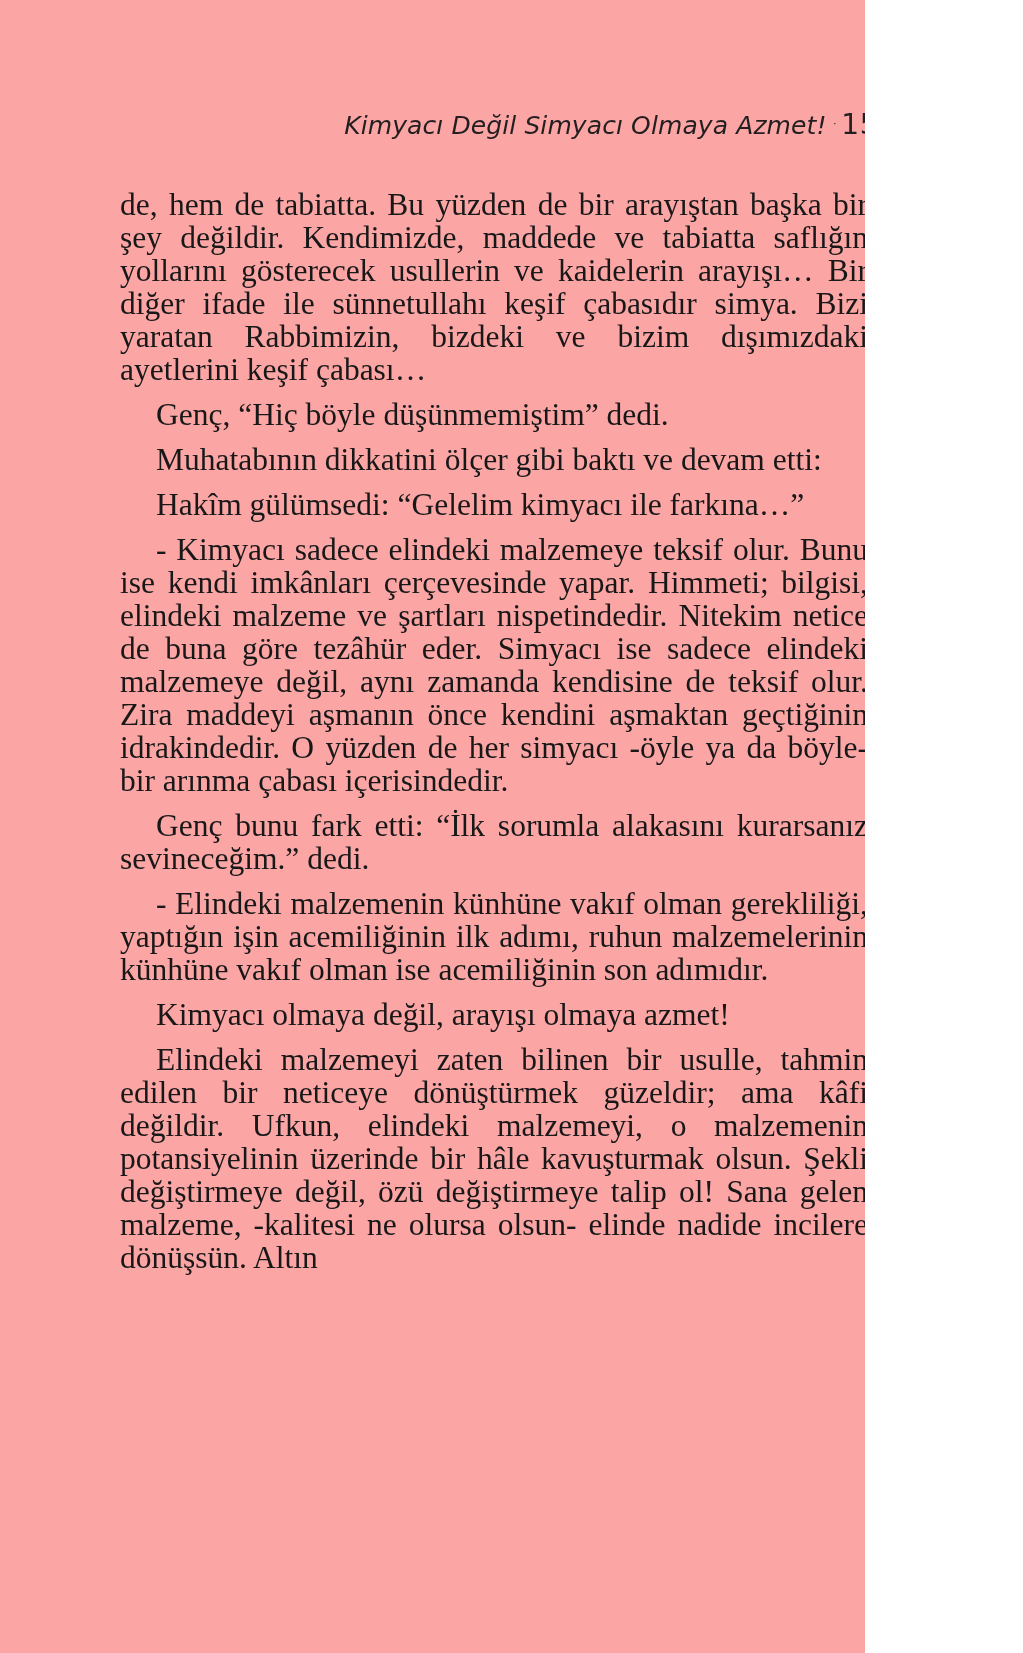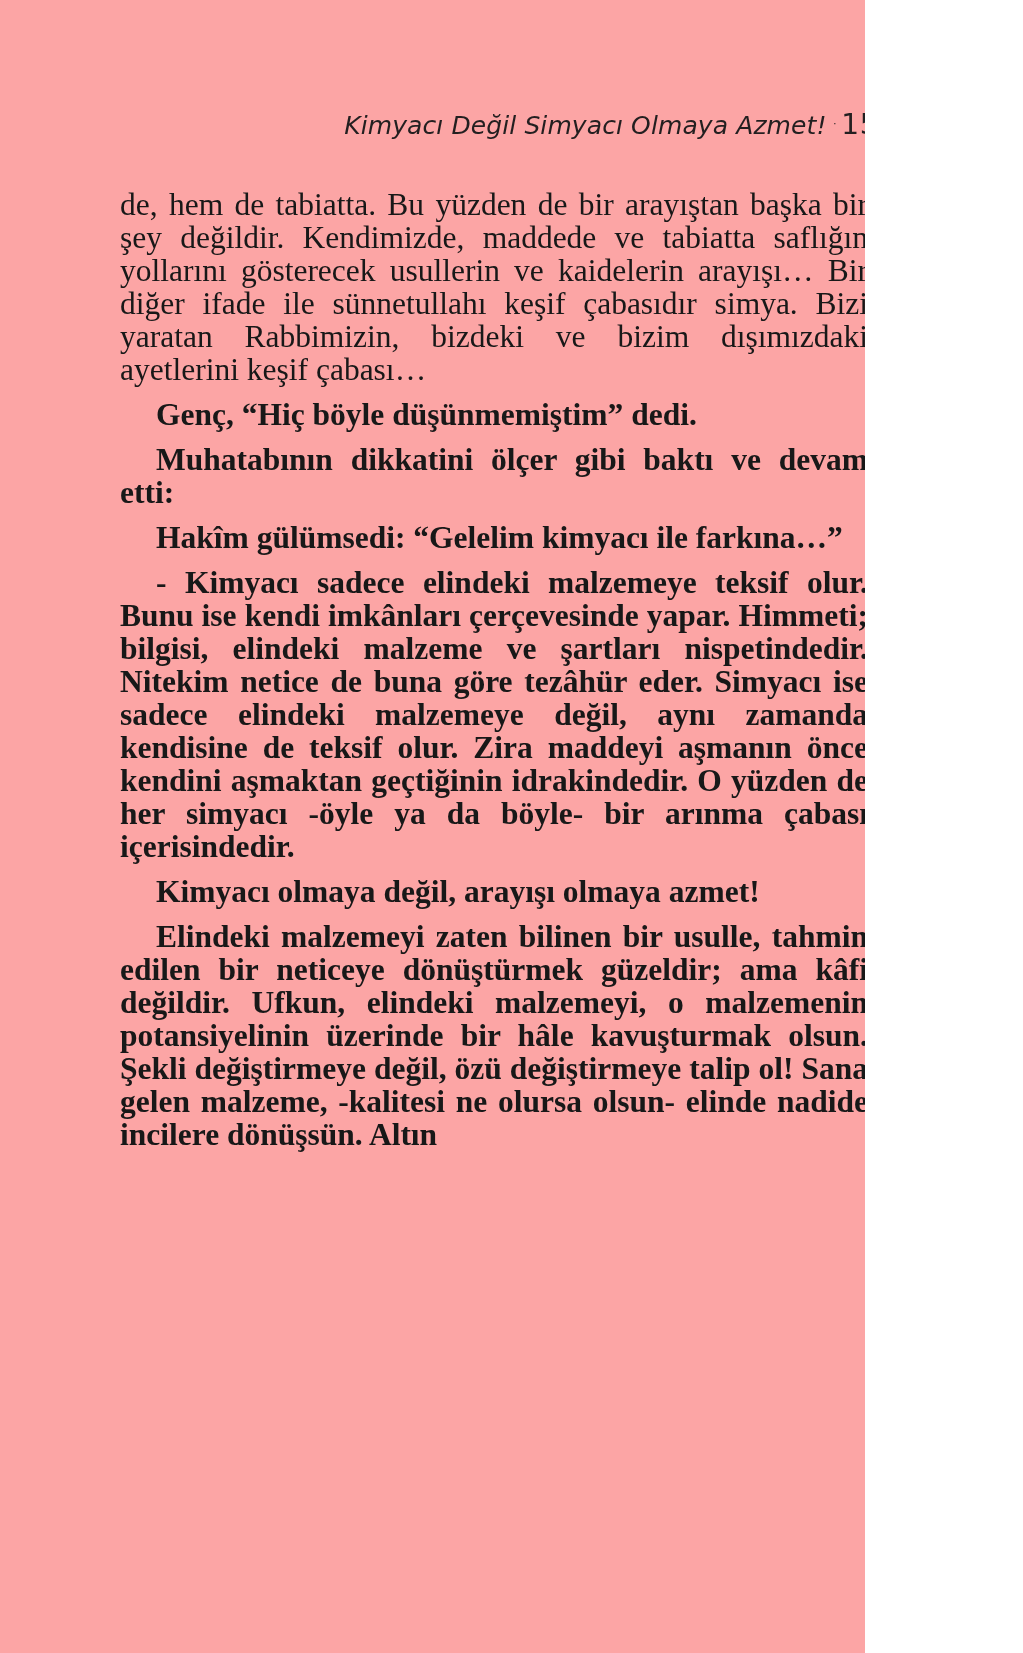--- a/index.html
+++ b/index.html
@@ -55,21 +55,20 @@
     line-height: 33px;
     color: #181818;
     text-align: justify;
     text-justify: inter-word;
     -webkit-hyphens: none;
     hyphens: none;
     word-spacing: 0px;
   }
   p.para.indent {
     text-indent: 36px;
-    font-weight: bold;
   }
   
   p.para::after {
     content: "";
     display: inline-block;
     width: 100%;
   }
   p.para.noflush::after {
     content: none;
     display: none;
@@ -83,17 +82,19 @@
   <div class="running-header">
     <span>Kimyacı Değil Simyacı Olmaya Azmet!</span><span class="sep">·</span><span class="folio">15</span>
   </div>
 
   <div class="body-text">
     <p class="para noflush">de, hem de tabiatta. Bu yüzden de bir arayıştan başka bir şey değildir. Kendimizde, maddede ve tabiatta saflığın yollarını gösterecek usullerin ve kaidelerin arayışı… Bir diğer ifade ile sünnetullahı keşif çabasıdır simya. Bizi yaratan Rabbimizin, bizdeki ve bizim dışımızdaki ayetlerini keşif çabası…</p>
     <p class="para indent noflush">Genç, “Hiç böyle düşünmemiştim” dedi.</p>
     <p class="para indent noflush">Muhatabının dikkatini ölçer gibi baktı ve devam etti:</p>
     <p class="para indent noflush">Hakîm gülümsedi: “Gelelim kimyacı ile farkına…”</p>
     <p class="para indent noflush">- Kimyacı sadece elindeki malzemeye teksif olur. Bunu ise kendi imkânları çerçevesinde yapar. Himmeti; bilgisi, elindeki malzeme ve şartları nispetindedir. Nitekim netice de buna göre tezâhür eder. Simyacı ise sadece elindeki malzemeye değil, aynı zamanda kendisine de teksif olur. Zira maddeyi aşmanın önce kendini aşmaktan geçtiğinin idrakindedir. O yüzden de her simyacı -öyle ya da böyle- bir arınma çabası içerisindedir.</p>
+    <p class="para indent noflush">Genç bunu fark etti: “İlk sorumla alakasını kurarsanız sevineceğim.” dedi.</p>
+    <p class="para indent noflush">- Elindeki malzemenin künhüne vakıf olman gerekliliği, yaptığın işin acemiliğinin ilk adımı, ruhun malzemelerinin künhüne vakıf olman ise acemiliğinin son adımıdır.</p>
     <p class="para indent noflush">Kimyacı olmaya değil, arayışı olmaya azmet!</p>
     <p class="para indent noflush">Elindeki malzemeyi zaten bilinen bir usulle, tahmin edilen bir neticeye dönüştürmek güzeldir; ama kâfi değildir. Ufkun, elindeki malzemeyi, o malzemenin potansiyelinin üzerinde bir hâle kavuşturmak olsun. Şekli değiştirmeye değil, özü değiştirmeye talip ol! Sana gelen malzeme, -kalitesi ne olursa olsun- elinde nadide incilere dönüşsün. Altın</p>
   </div>
 
 </div>
 
 </body></html>

